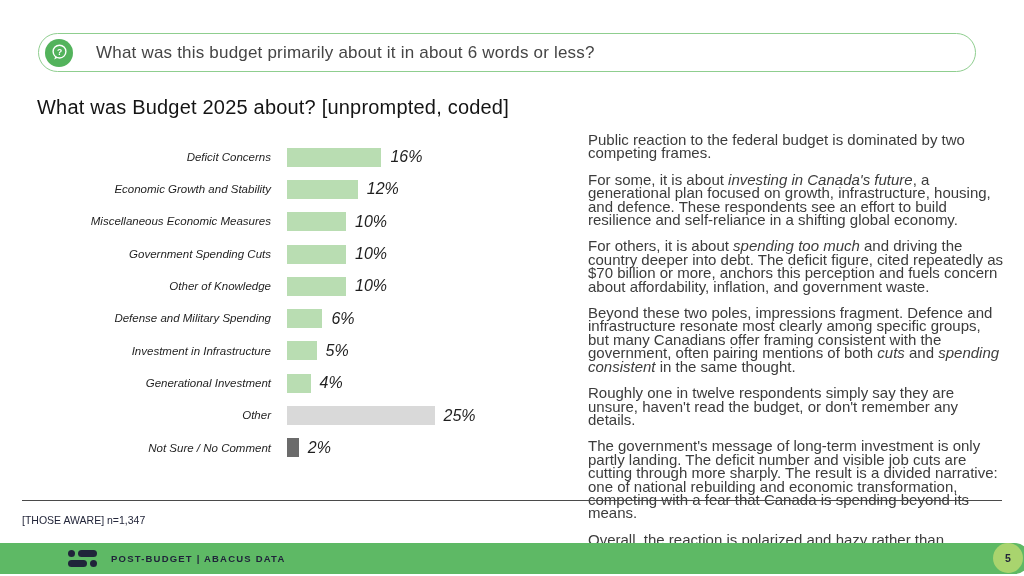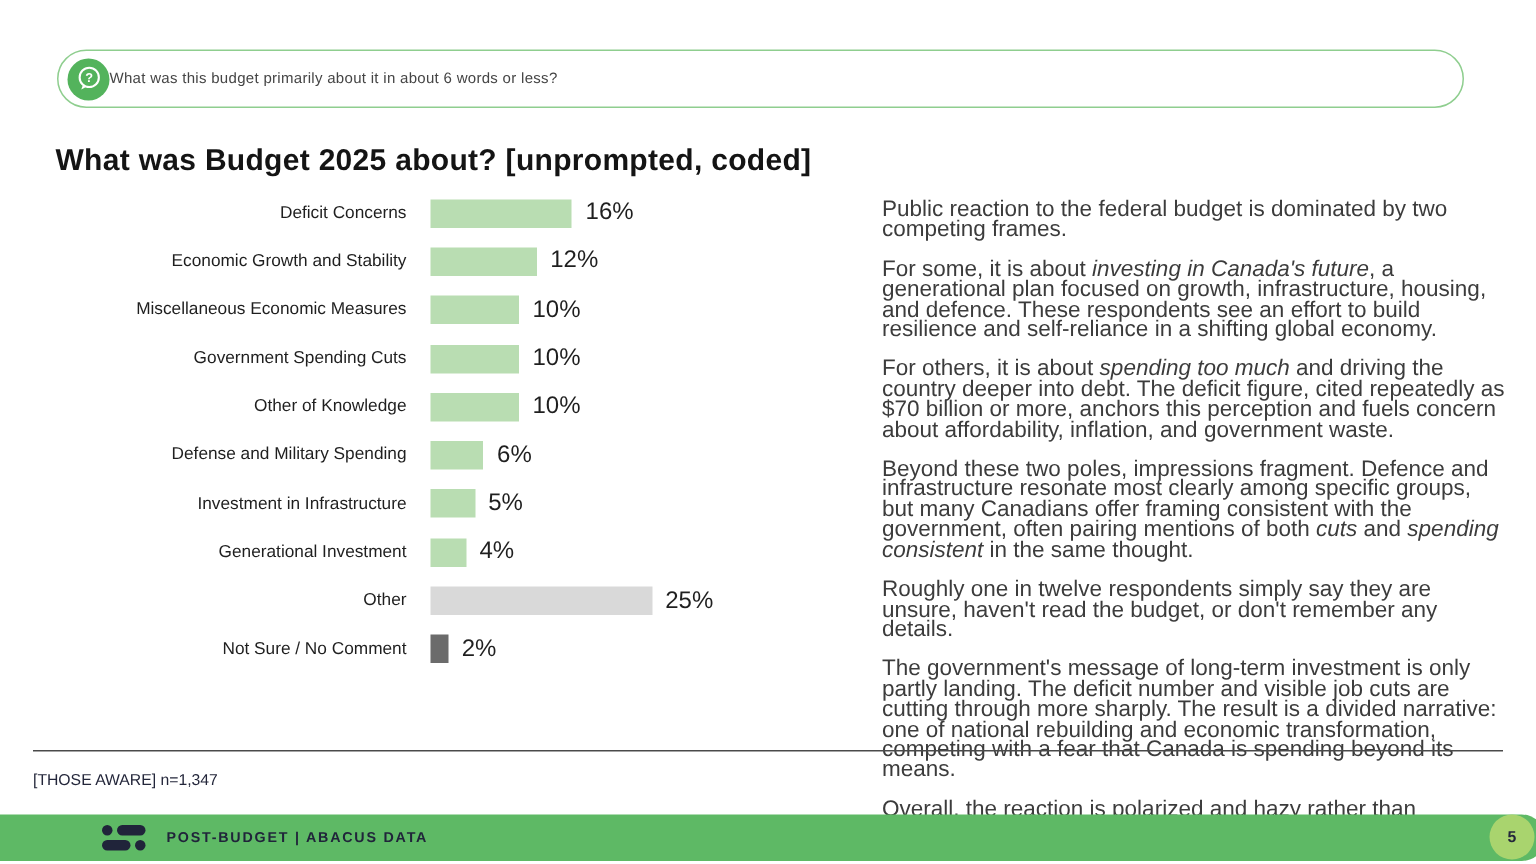--- a/index.html
+++ b/index.html
@@ -10,28 +10,28 @@
   
   .banner{
     position:absolute;left:38px;top:33px;width:938px;height:39px;
     border:1.5px solid #8fce8f;border-radius:21px;
     display:flex;align-items:center;box-sizing:border-box;background:#fff;
   }
   .q-icon{
     width:28px;height:28px;border-radius:50%;background:#53b35c;
     margin-left:6px;display:flex;align-items:center;justify-content:center;flex:none;
   }
-  .q-text{margin-left:0;font-size:10px;color:#454545;letter-spacing:0.2px;}
+  .q-text{margin-left:23px;font-size:17px;color:#454545;letter-spacing:0.2px;}
   
   .title{
-    position:absolute;left:37px;top:96px;font-size:20px;font-weight:bold;color:#141414;
+    position:absolute;left:37px;top:96px;font-size:20px;font-weight:normal;color:#141414;
     letter-spacing:0.2px;
   }
   
-  .chart{position:absolute;left:38px;top:126px;width:540px;}
+  .chart{position:absolute;left:38px;top:141px;width:540px;font-style:italic;}
   .chart-row{display:flex;align-items:center;height:32.3px;}
   .chart-label{width:233px;text-align:right;font-size:11.5px;color:#1f1f1f;padding-right:16px;flex:none;line-height:1.1;}
   .chart-bar{height:19px;flex:none;}
   .chart-value{margin-left:9px;font-size:16px;color:#1f1f1f;flex:none;}
   
   .commentary{
     position:absolute;left:588px;top:133px;width:415px;
     font-size:15px;line-height:13.4px;color:#3c3c3c;
   }
   .commentary p{margin:0 0 13px 0;}

